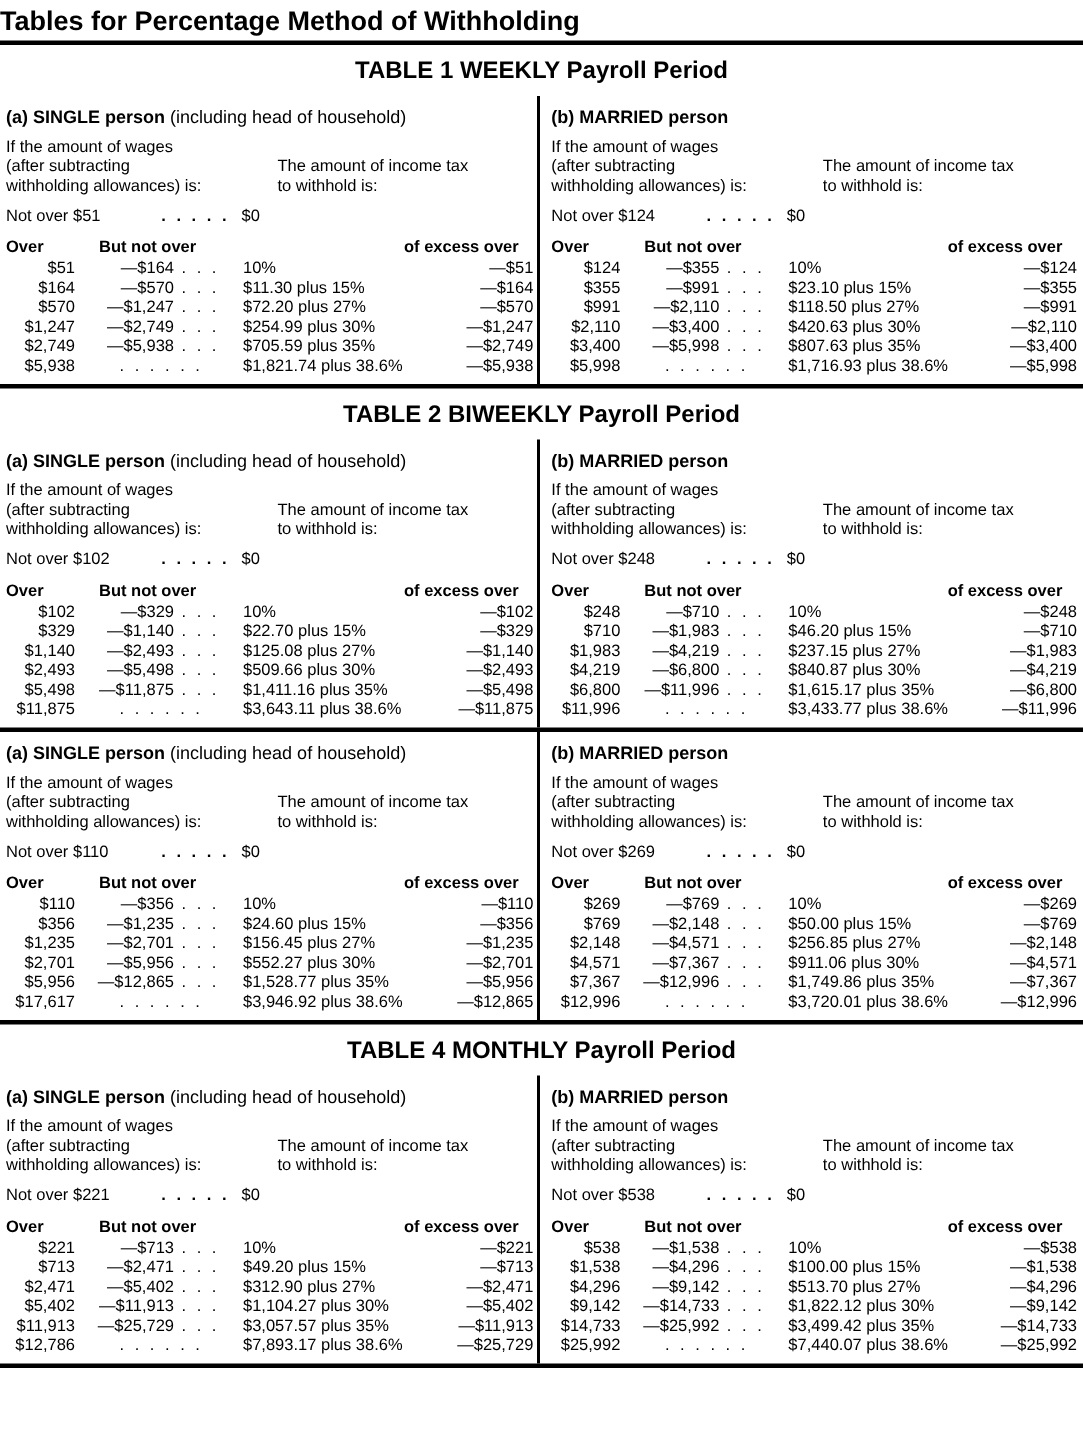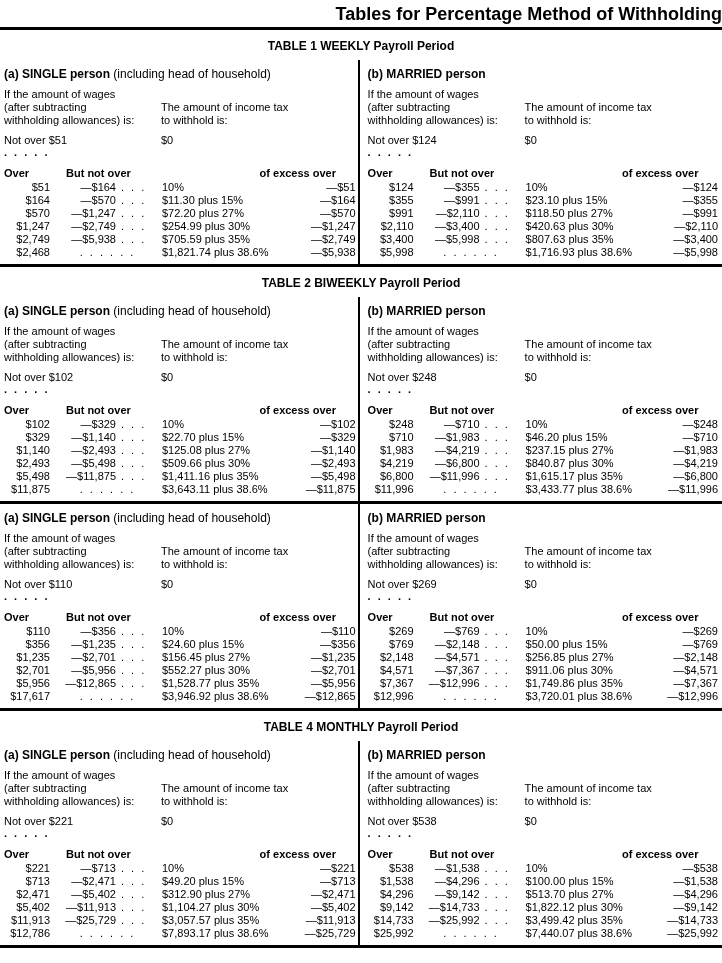--- a/index.html
+++ b/index.html
@@ -2,44 +2,44 @@
 <html><head>
 <meta charset="utf-8">
 <style>
   html,body { margin:0; padding:0; background:#fff; }
   body {
     width:722px;
     color:#000;
     font-family:"Liberation Sans", sans-serif;
     -webkit-font-smoothing:none;
   }
-  .doc-header { text-align:right; padding-top:3px; }
+  .doc-header { text-align:left; padding-top:3px; }
   .doc-title  { font-size:18px; font-weight:bold; margin:1px 0 2px; }
   .doc-subtitle { font-size:10px; font-weight:bold; letter-spacing:0.6px; margin-bottom:5px; }
   .doc-rule { border-top:3px solid #000; height:0; }
 
-  .table-title { text-align:center; font-size:12px; font-weight:bold; margin:9px 0 7px; }
+  .table-title { text-align:center; font-size:16px; font-weight:bold; margin:9px 0 7px; }
   .panels { display:grid; grid-template-columns:1fr 1fr; border-bottom:3px solid #000; }
   .panel { padding:1px 4px 5px 4px; }
   .panel.left  { border-right:2px solid #000; padding-right:2px; }
   .panel.right { padding-left:8px; }
 
   .panel-heading { font-size:12px; margin:6px 0 7px; white-space:nowrap; }
   .b { font-weight:bold; }
 
-  .desc { display:grid; grid-template-columns:157px 1fr; font-size:11px; line-height:13px; }
+  .desc { display:grid; grid-template-columns:157px 1fr; font-size:11px; line-height:13px;gap:24px; }
   .desc-right { padding-top:13px; }
 
   .notover { display:grid; grid-template-columns:157px auto; font-size:11px; margin:7px 0 9px; }
-  .no-first { display:flex; justify-content:space-between; padding-right:8px;flex-direction:column; }
+  .no-first { display:flex; justify-content:space-between; padding-right:8px; }
   .no-dots { font-weight:bold; letter-spacing:2px; }
 
   .cols-header { display:grid; grid-template-columns:46px 1fr 96px; font-size:11px; font-weight:bold; margin-bottom:2px; }
   .h-butnot { padding-left:16px; }
-  .h-excess { text-align:left; grid-column:3; }
+  .h-excess { text-align:center; grid-column:3; }
 
   .trow { display:grid; grid-template-columns:46px 66px 44px 1fr 86px; font-size:11px; line-height:13px; white-space:nowrap; }
   .c-over   { text-align:right; }
   .c-butnot { text-align:right; }
   .c-dots   { padding-left:5px; overflow:hidden; letter-spacing:2px; }
   .c-tax    { padding-left:2px; }
   .c-excess { text-align:right; }
   .trow.lastrow .c-dots   { grid-column:2 / 4; text-align:center; overflow:visible; }
 </style>
 </head>
@@ -117,21 +117,21 @@
 
   <div class="trow">
     <span class="c-over">$2,749</span>
     <span class="c-butnot">—$5,938</span>
     <span class="c-dots">. . .</span>
     <span class="c-tax">$705.59 plus 35%</span>
     <span class="c-excess">—$2,749</span>
   </div>
 
   <div class="trow lastrow">
-    <span class="c-over">$2,468</span>
+    <span class="c-over">$5,938</span>
 
     <span class="c-dots">. . . . . .</span>
     <span class="c-tax">$1,821.74 plus 38.6%</span>
     <span class="c-excess">—$5,938</span>
   </div>
 </div>
       </div>
 
       <div class="panel right">
         <div class="panel-heading">

